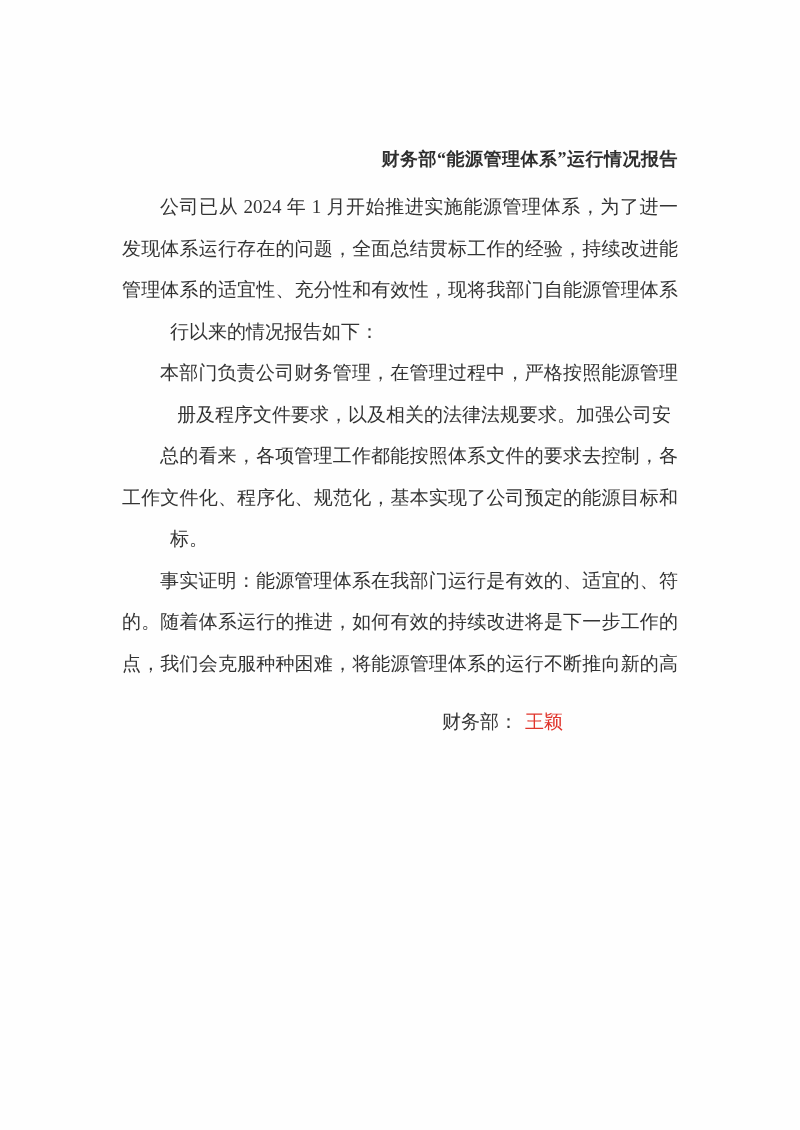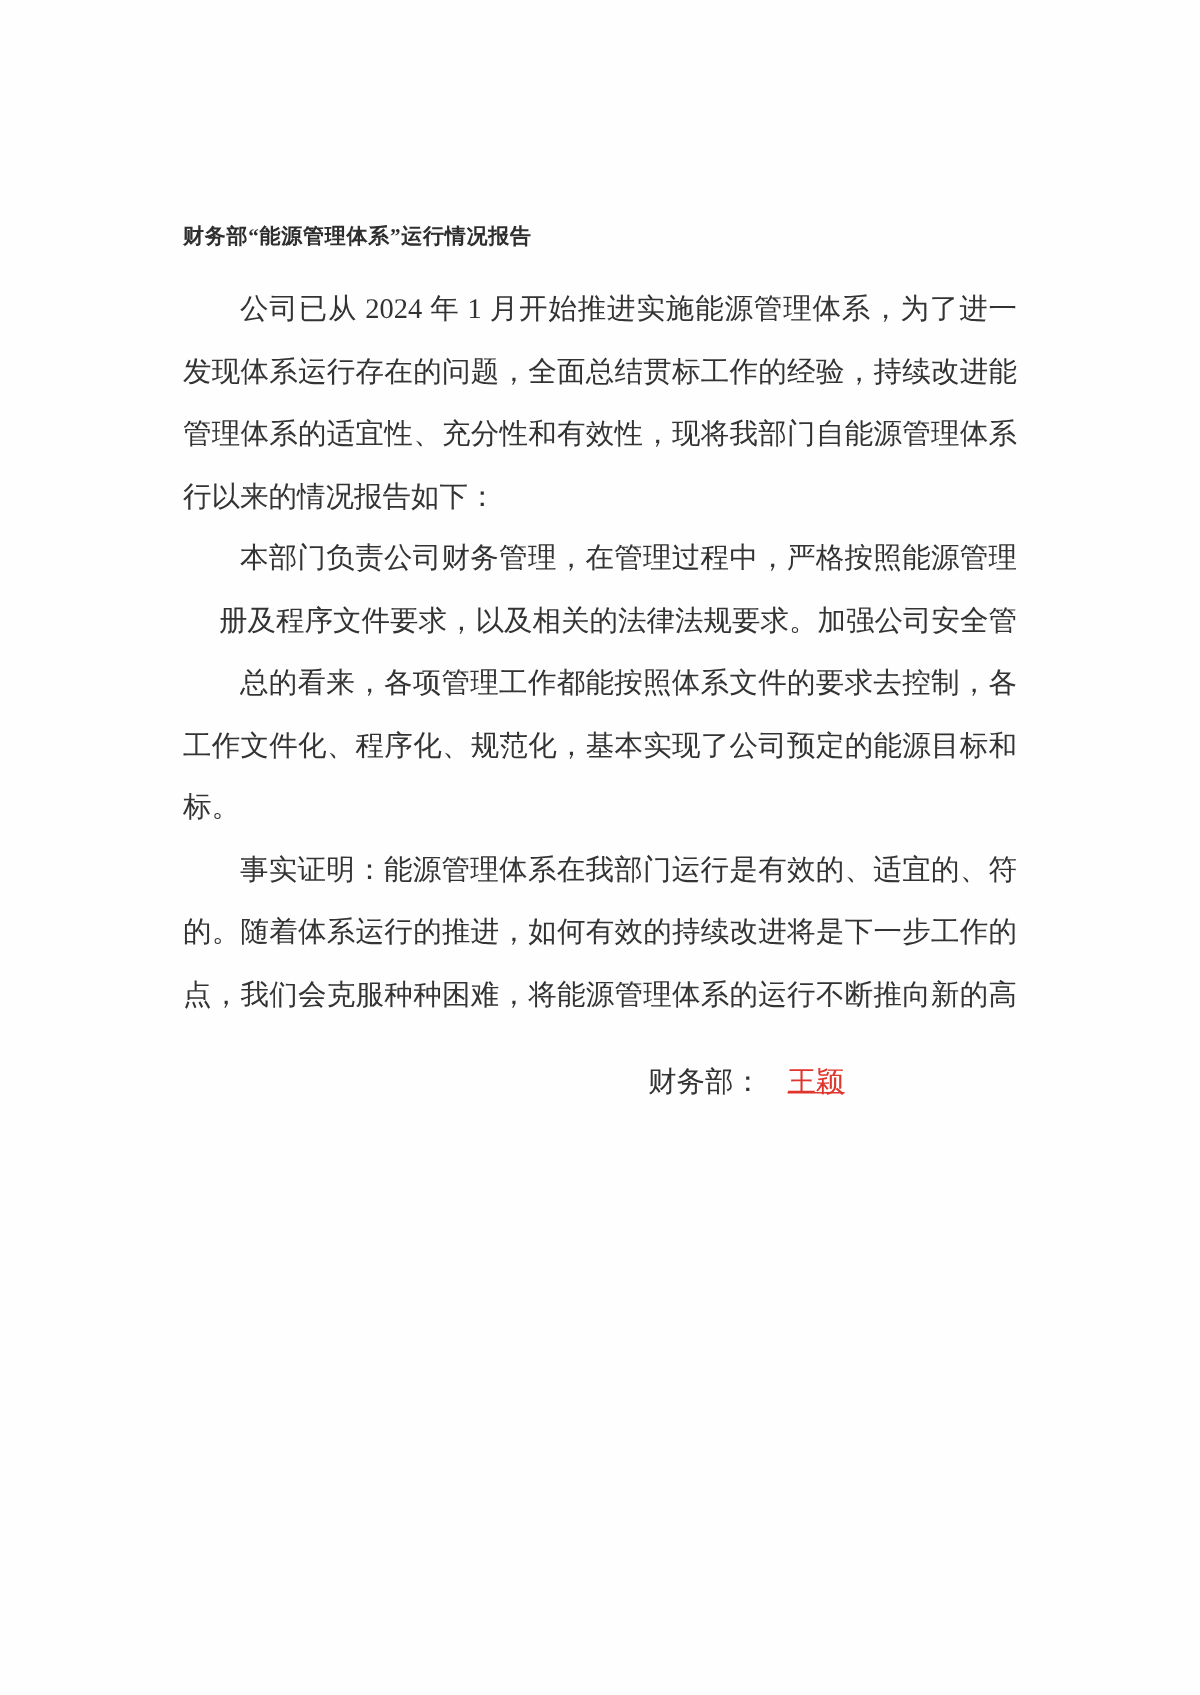--- a/index.html
+++ b/index.html
@@ -20,55 +20,54 @@
     background: var(--page_bg);
     color: var(--text);
     overflow: hidden;
   }
   .content {
     padding: 144px 122px 0 122px; 
   }
   .doc-title {
     height: 30px;
     line-height: 30px;
-    font-size: 14px;
+    font-size: 18px;
     font-weight: bold;
-    text-align: left;
+    text-align: right;
     letter-spacing: 0.5px;
     color: #2e2e2e;
     white-space: nowrap;
   }
   .body-text { margin-top: 12px; }
   .line {
     height: 41.5px;
     line-height: 41.5px;
     font-size: 19px;
     overflow: hidden;
     word-break: break-all;
     white-space: normal;
   }
   .line.justify {
     text-align: justify;
     text-align-last: justify;
   }
   .line.indent { padding-left: 38px; } 
-  .line.plain { text-align: right; text-align-last: left; }
+  .line.plain { text-align: center; text-align-last: left; margin-left: 48px; }
   .signature-line {
     margin-top: 17px;
     height: 41.5px;
     line-height: 41.5px;
     font-size: 19px;
     text-align: right;
     padding-right: 115px;
     white-space: nowrap;
   }
   .sig-name {
     color: var(--signature_red);
-    margin-left: 17px;
-    text-decoration: underline;
+    margin-left: 7px;
   }
 </style>
 </head>
 <body>
 
 <div class="page">
   <div class="content">
 
     <div class="doc-title">财务部“能源管理体系”运行情况报告</div>
 

